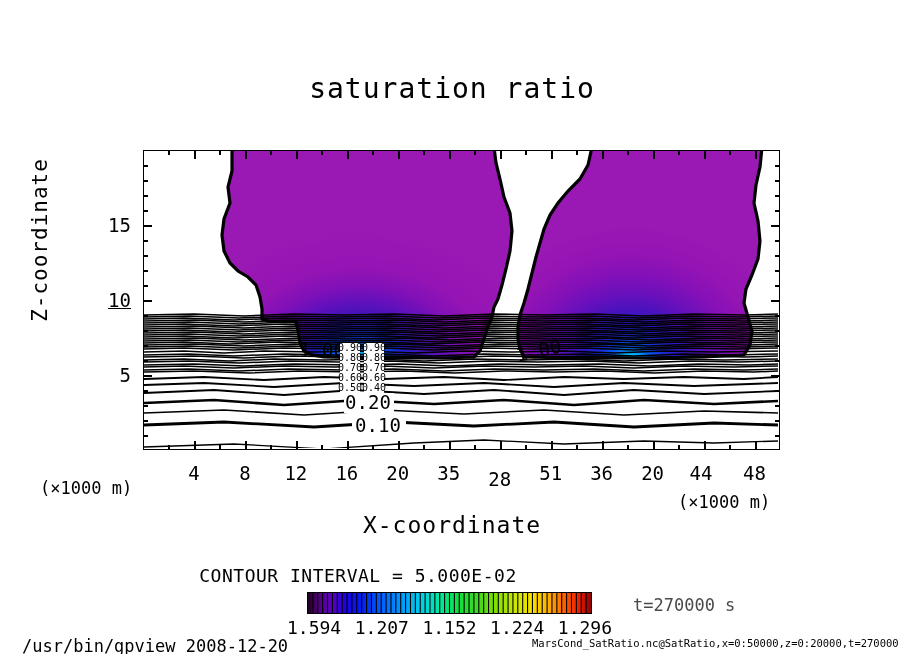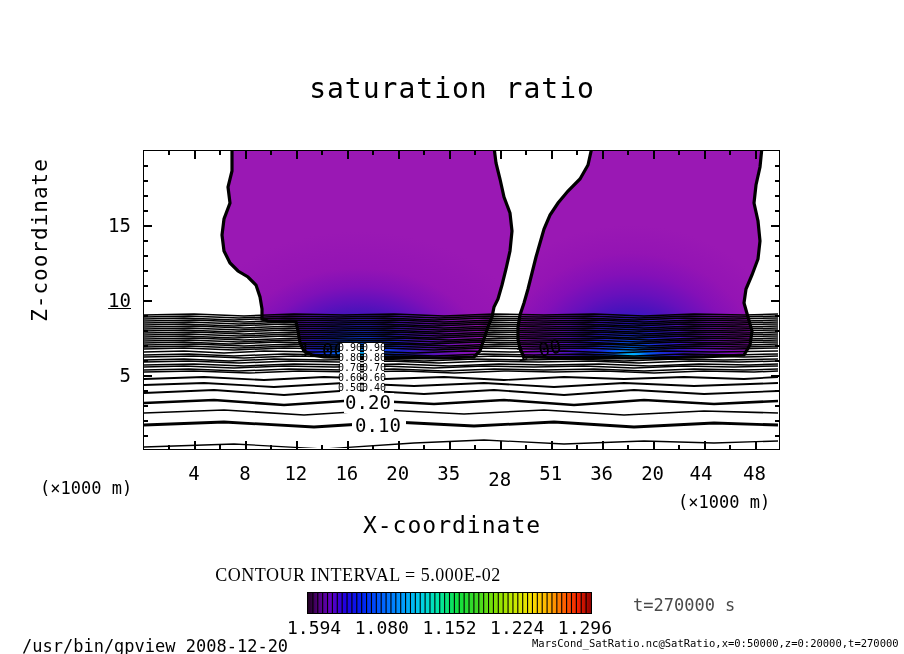--- a/index.html
+++ b/index.html
@@ -10,21 +10,21 @@
   #plot-frame{left:143px;top:150px;width:637px;height:300px;border:1.6px solid #000;box-sizing:border-box;overflow:hidden;}
   #plot-svg{position:absolute;left:0;top:0;}
   .tick{position:absolute;background:#000;}
   .ytlabel{position:absolute;font-size:19px;text-align:right;width:40px;}
   .xtlabel{position:absolute;font-size:19px;text-align:center;width:40px;}
   #ylabel{position:absolute;left:-60px;top:228px;width:200px;font-size:21px;text-align:center;
           transform:rotate(-90deg);transform-origin:center center;letter-spacing:1px;}
   #xlabel{left:0;top:512px;width:904px;text-align:center;font-size:23px;letter-spacing:1px;}
   #unit-left{left:40px;top:478px;font-size:17px;}
   #unit-right{left:678px;top:492px;font-size:17px;}
-  #ci-text{left:0;top:565px;width:716px;text-align:center;font-size:18px;letter-spacing:0.5px;font-family:Liberation Serif, serif;}
+  #ci-text{left:0;top:565px;width:716px;text-align:center;font-size:18px;letter-spacing:0.5px;}
   #cbar{left:307px;top:592px;width:283px;height:20px;border:1px solid #000;box-sizing:content-box;}
   #cbar-labels{left:287px;top:617px;width:325px;font-size:18px;display:flex;justify-content:space-between;}
   #time-label{left:633px;top:595px;font-size:17px;color:#4a4a4a;}
   #footer-left{left:22px;top:636px;font-size:17px;}
   #footer-right{left:532px;top:637px;font-size:10.5px;}
 </style>
 </head>
 <body>
 
 <div class="abs" id="title">saturation ratio</div>
@@ -383,21 +383,21 @@
         <line x1="263.48275862068965" y1="0" x2="263.48275862068965" y2="20"></line>
         <line x1="268.36206896551727" y1="0" x2="268.36206896551727" y2="20"></line>
         <line x1="273.2413793103448" y1="0" x2="273.2413793103448" y2="20"></line>
         <line x1="278.12068965517244" y1="0" x2="278.12068965517244" y2="20"></line>
       </g>
   </svg>
 </div>
 
 <div class="abs" id="cbar-labels">
   <span>1.594</span>
-  <span>1.080</span>
+  <span>1.207</span>
   <span>1.152</span>
   <span>1.224</span>
   <span>1.296</span>
 </div>
 
 <div class="abs" id="time-label">t=270000 s</div>
 <div class="abs" id="footer-left">/usr/bin/gpview  2008-12-20</div>
 <div class="abs" id="footer-right">MarsCond_SatRatio.nc@SatRatio,x=0:50000,z=0:20000,t=270000</div>
 
 </body></html>

